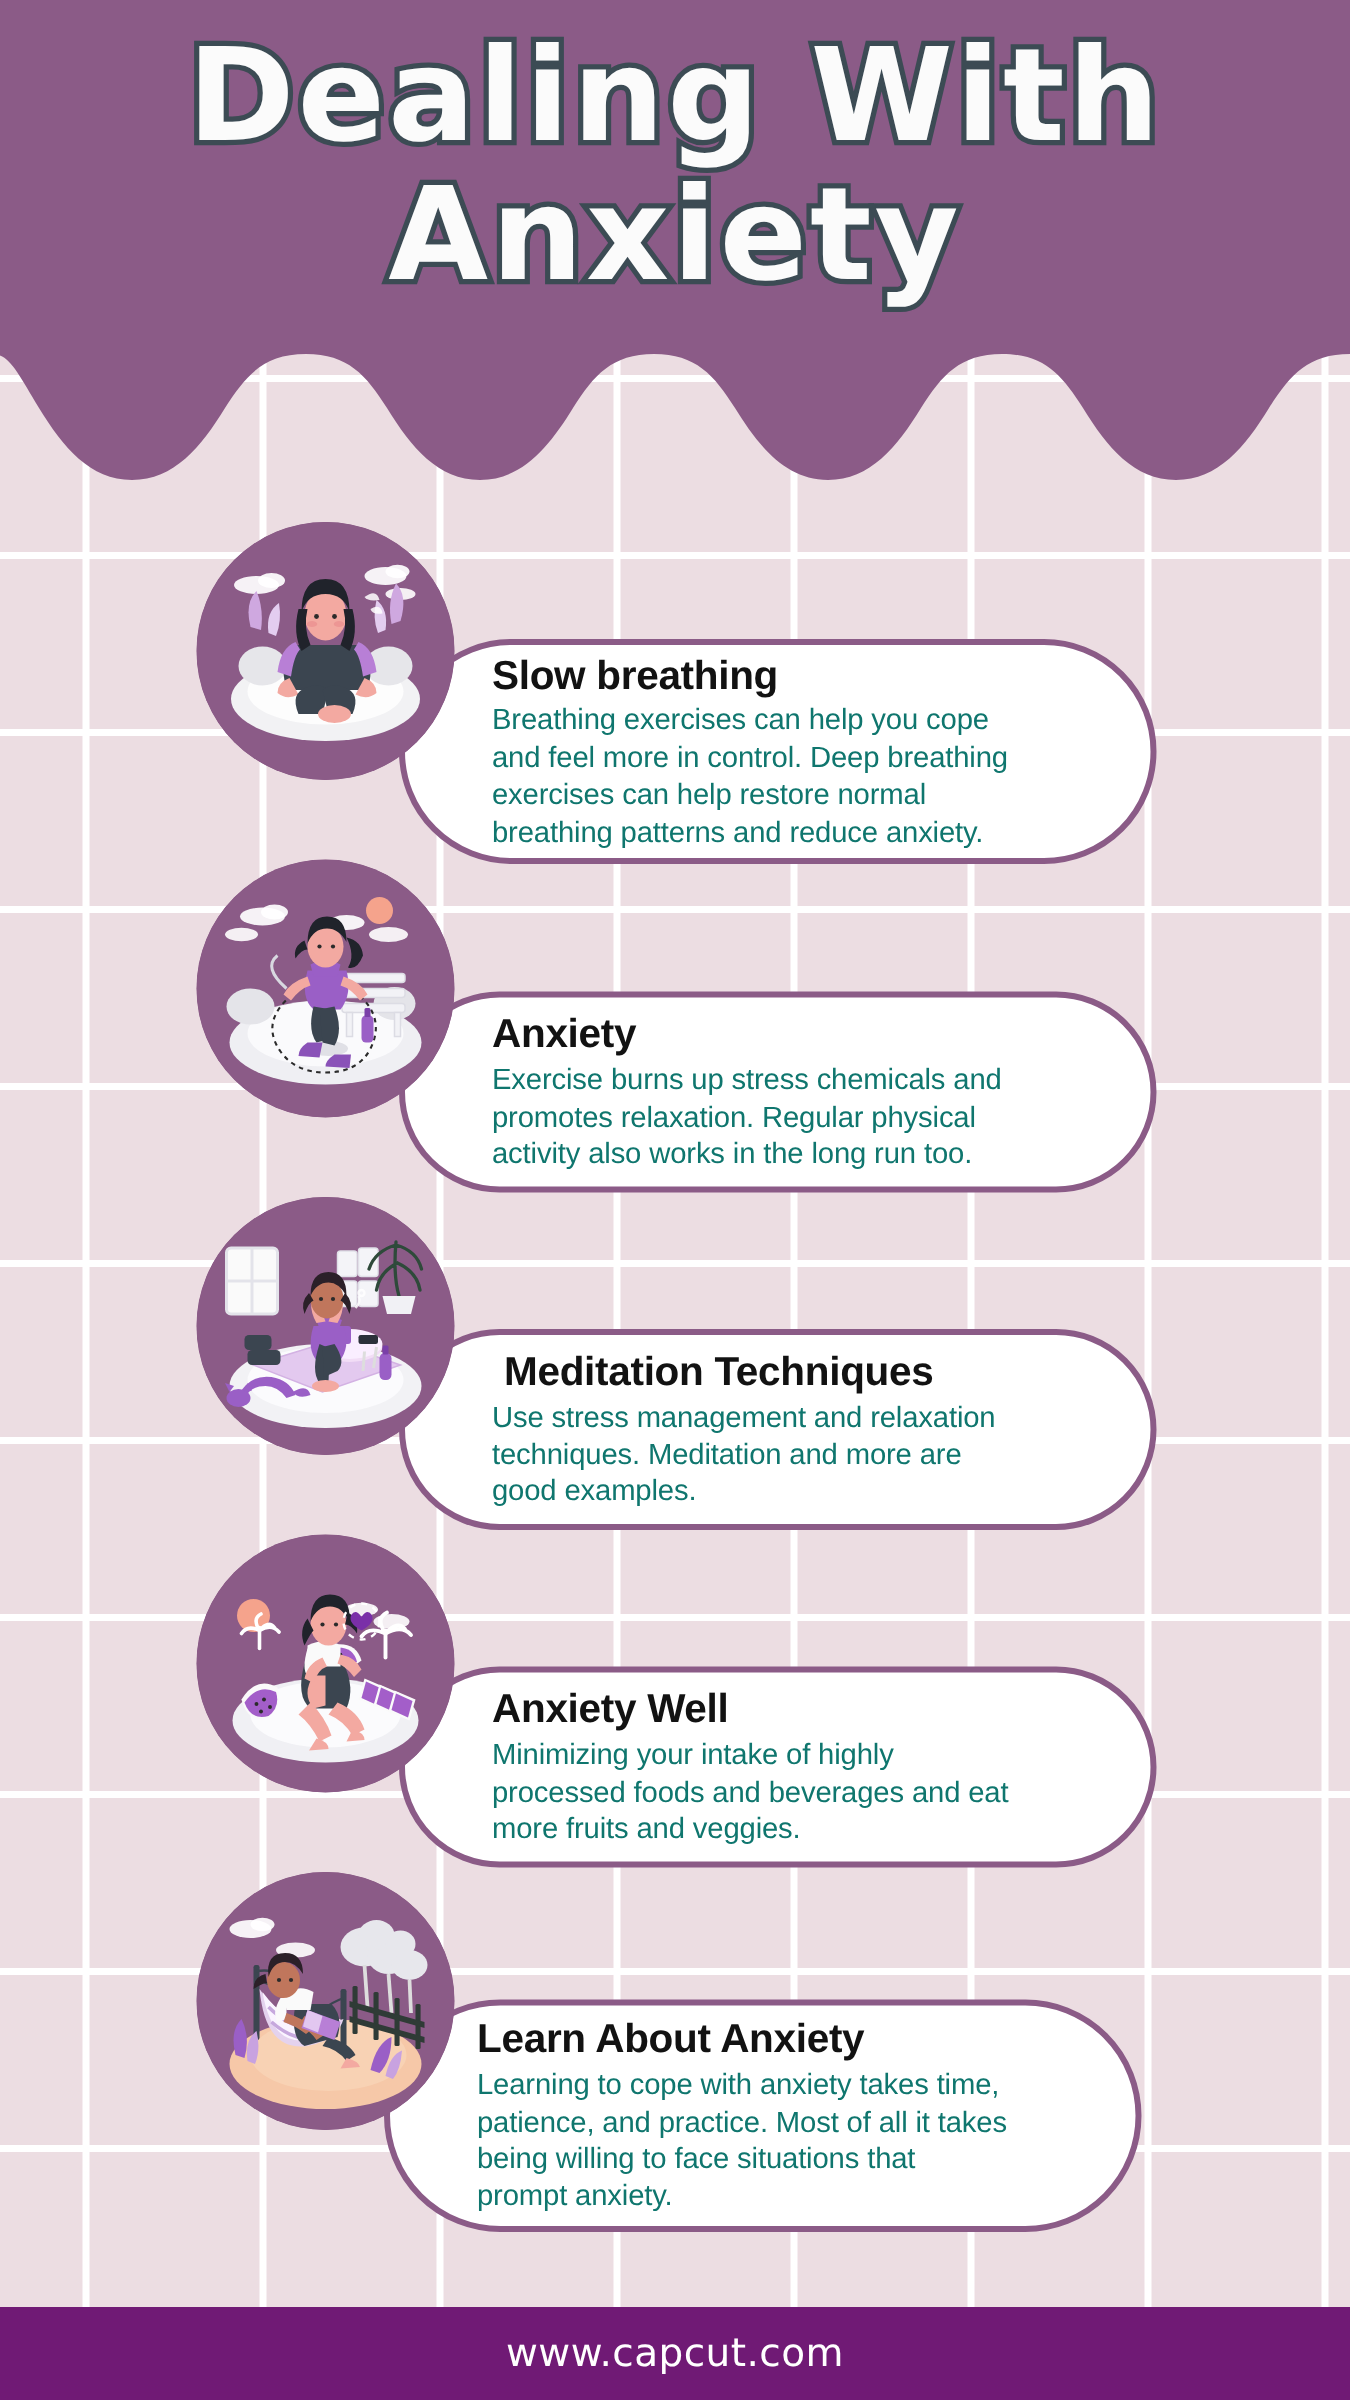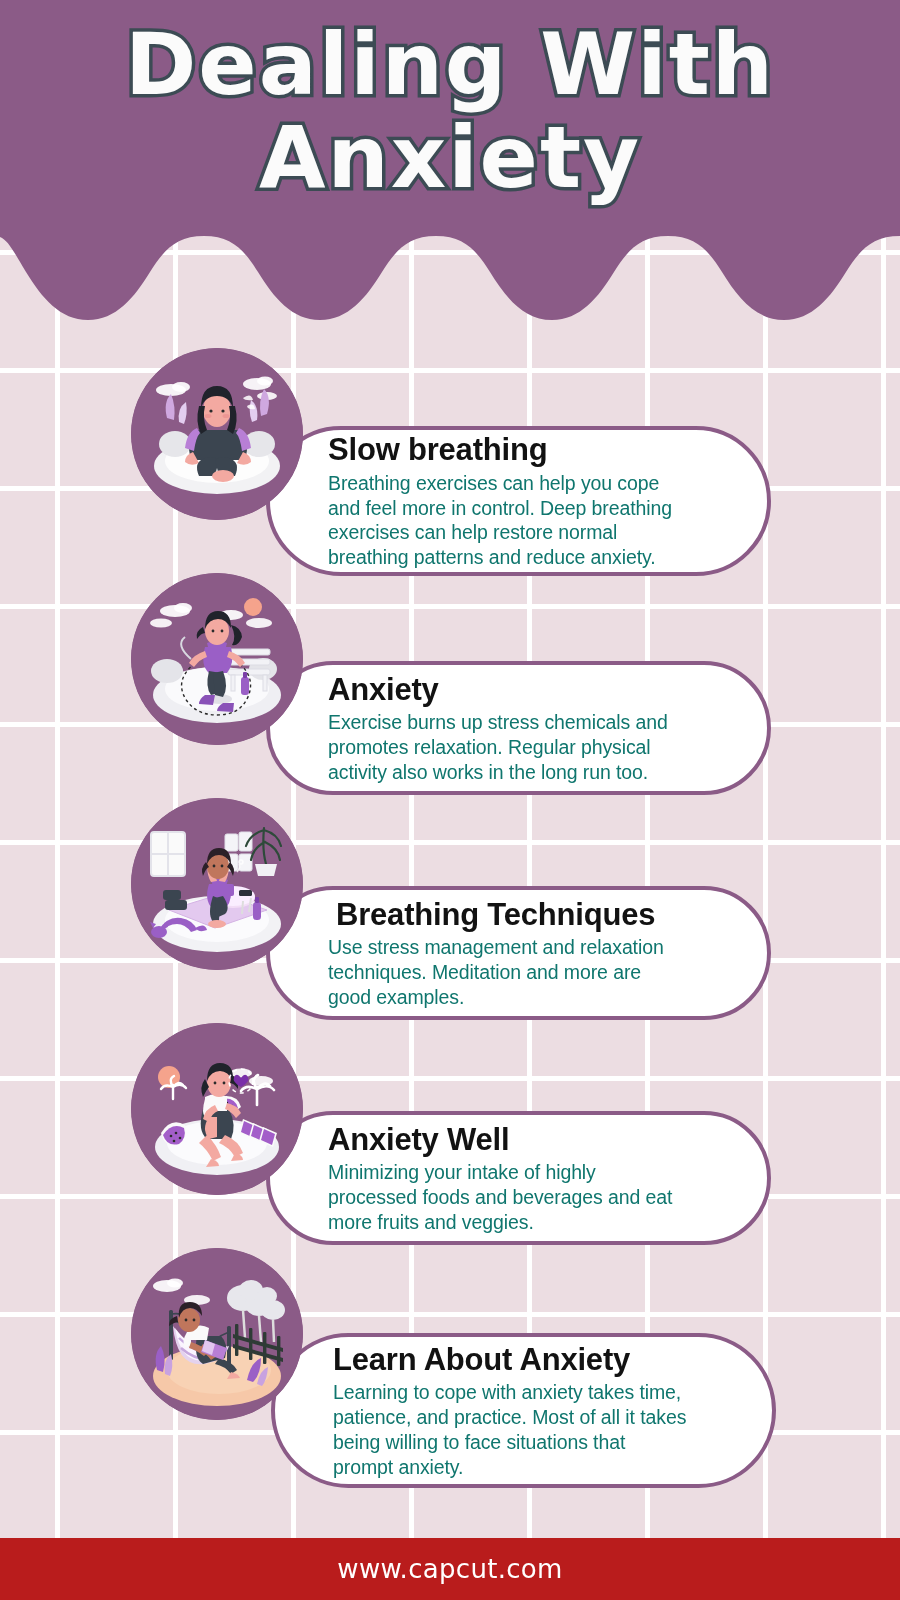--- a/index.html
+++ b/index.html
@@ -84,42 +84,42 @@
     border-radius:90px;
     z-index:5;
     padding:18px 34px 18px 58px;
     display:flex;
     flex-direction:column;
     justify-content:center;
   }
   .card-title {
     font-family:"Liberation Sans", sans-serif;
     font-weight:bold;
-    font-size:31px;
+    font-size:27px;
     line-height:1.18;
     color:#121212;
     letter-spacing:-0.2px;
     margin-bottom:2px;
   }
   .card-body {
     font-family:"Liberation Sans", sans-serif;
     font-weight:normal;
     font-size:19.5px;
     line-height:1.27;
     color:#0f766e;
     letter-spacing:-0.1px;
     white-space:pre-line;
   }
   .indent .card-title { padding-left:8px; }
 
   
   .footer {
     position:absolute;
     left:0; top:1538px; width:900px; height:62px;
-    background:#b91c1c;
+    background:#701a75;
     display:flex; align-items:center; justify-content:center;
     z-index:8;
   }
   .footer-text {
     font-family:"DejaVu Sans", sans-serif;
     font-size:26px;
     font-weight:500;
     color:#ffffff;
     letter-spacing:0.3px;
   }
@@ -303,21 +303,21 @@
         <path d="M22 130 l-3 -6 l6 2z" fill="#9a5fc6"></path>
         <path d="M32 130 l2 -6 l3 5z" fill="#9a5fc6"></path>
         <path d="M64 130 q10 -6 12 2 q-8 3 -12 -2z" fill="#9a5fc6"></path>
         <g fill="none" stroke="#fff" stroke-width="1.6" opacity=".8">
           <path d="M106 74 q4 -4 2 -8"></path>
           <circle cx="110" cy="64" r="2"></circle>
         </g>
       </svg>
     </div>
     <div class="card indent" style="left:266px; top:886px; width:505px; height:134px;">
-      <div class="card-title">Breathing Techniques</div>
+      <div class="card-title">Meditation Techniques</div>
       <div class="card-body">Use stress management and relaxation
 techniques. Meditation and more are
 good examples.</div>
     </div>
   </div>
 
   <div class="row" style="top:0;">
     <div class="circle" style="top:1023px;">
       <svg viewBox="0 0 172 172">
         <circle cx="86" cy="86" r="86" fill="#8b5b87"></circle>
@@ -432,21 +432,21 @@
         <path d="M48 70 q-2 -16 11 -16 q12 0 12 14 q-5 -8 -12 -8 q-8 0 -11 10z" fill="#2b2028"></path>
         <path d="M46 68 q-8 2 -8 10 q6 -4 9 -4z" fill="#2b2028"></path>
         <circle cx="55" cy="72" r="1.4" fill="#2b2b2b"></circle>
         <circle cx="63" cy="72" r="1.4" fill="#2b2b2b"></circle>
         <path d="M26 122 q-4 -16 4 -24 q6 12 2 26z" fill="#9a5fc6"></path>
         <path d="M34 126 q-2 -14 6 -20 q3 12 -1 22z" fill="#c8a2e0"></path>
         <path d="M116 132 q4 -18 14 -22 q0 16 -8 24z" fill="#9a5fc6"></path>
         <path d="M126 136 q3 -14 11 -17 q-1 13 -6 19z" fill="#c8a2e0"></path>
       </svg>
     </div>
-    <div class="card" style="left:271px; top:1333px; width:505px; height:155px;">
+    <div class="card" style="left:256px; top:1333px; width:505px; height:155px;">
       <div class="card-title">Learn About Anxiety</div>
       <div class="card-body">Learning to cope with anxiety takes time,
 patience, and practice. Most of all it takes
 being willing to face situations that
 prompt anxiety.</div>
     </div>
   </div>
 
   <div class="footer">
     <span class="footer-text">www.capcut.com</span>

